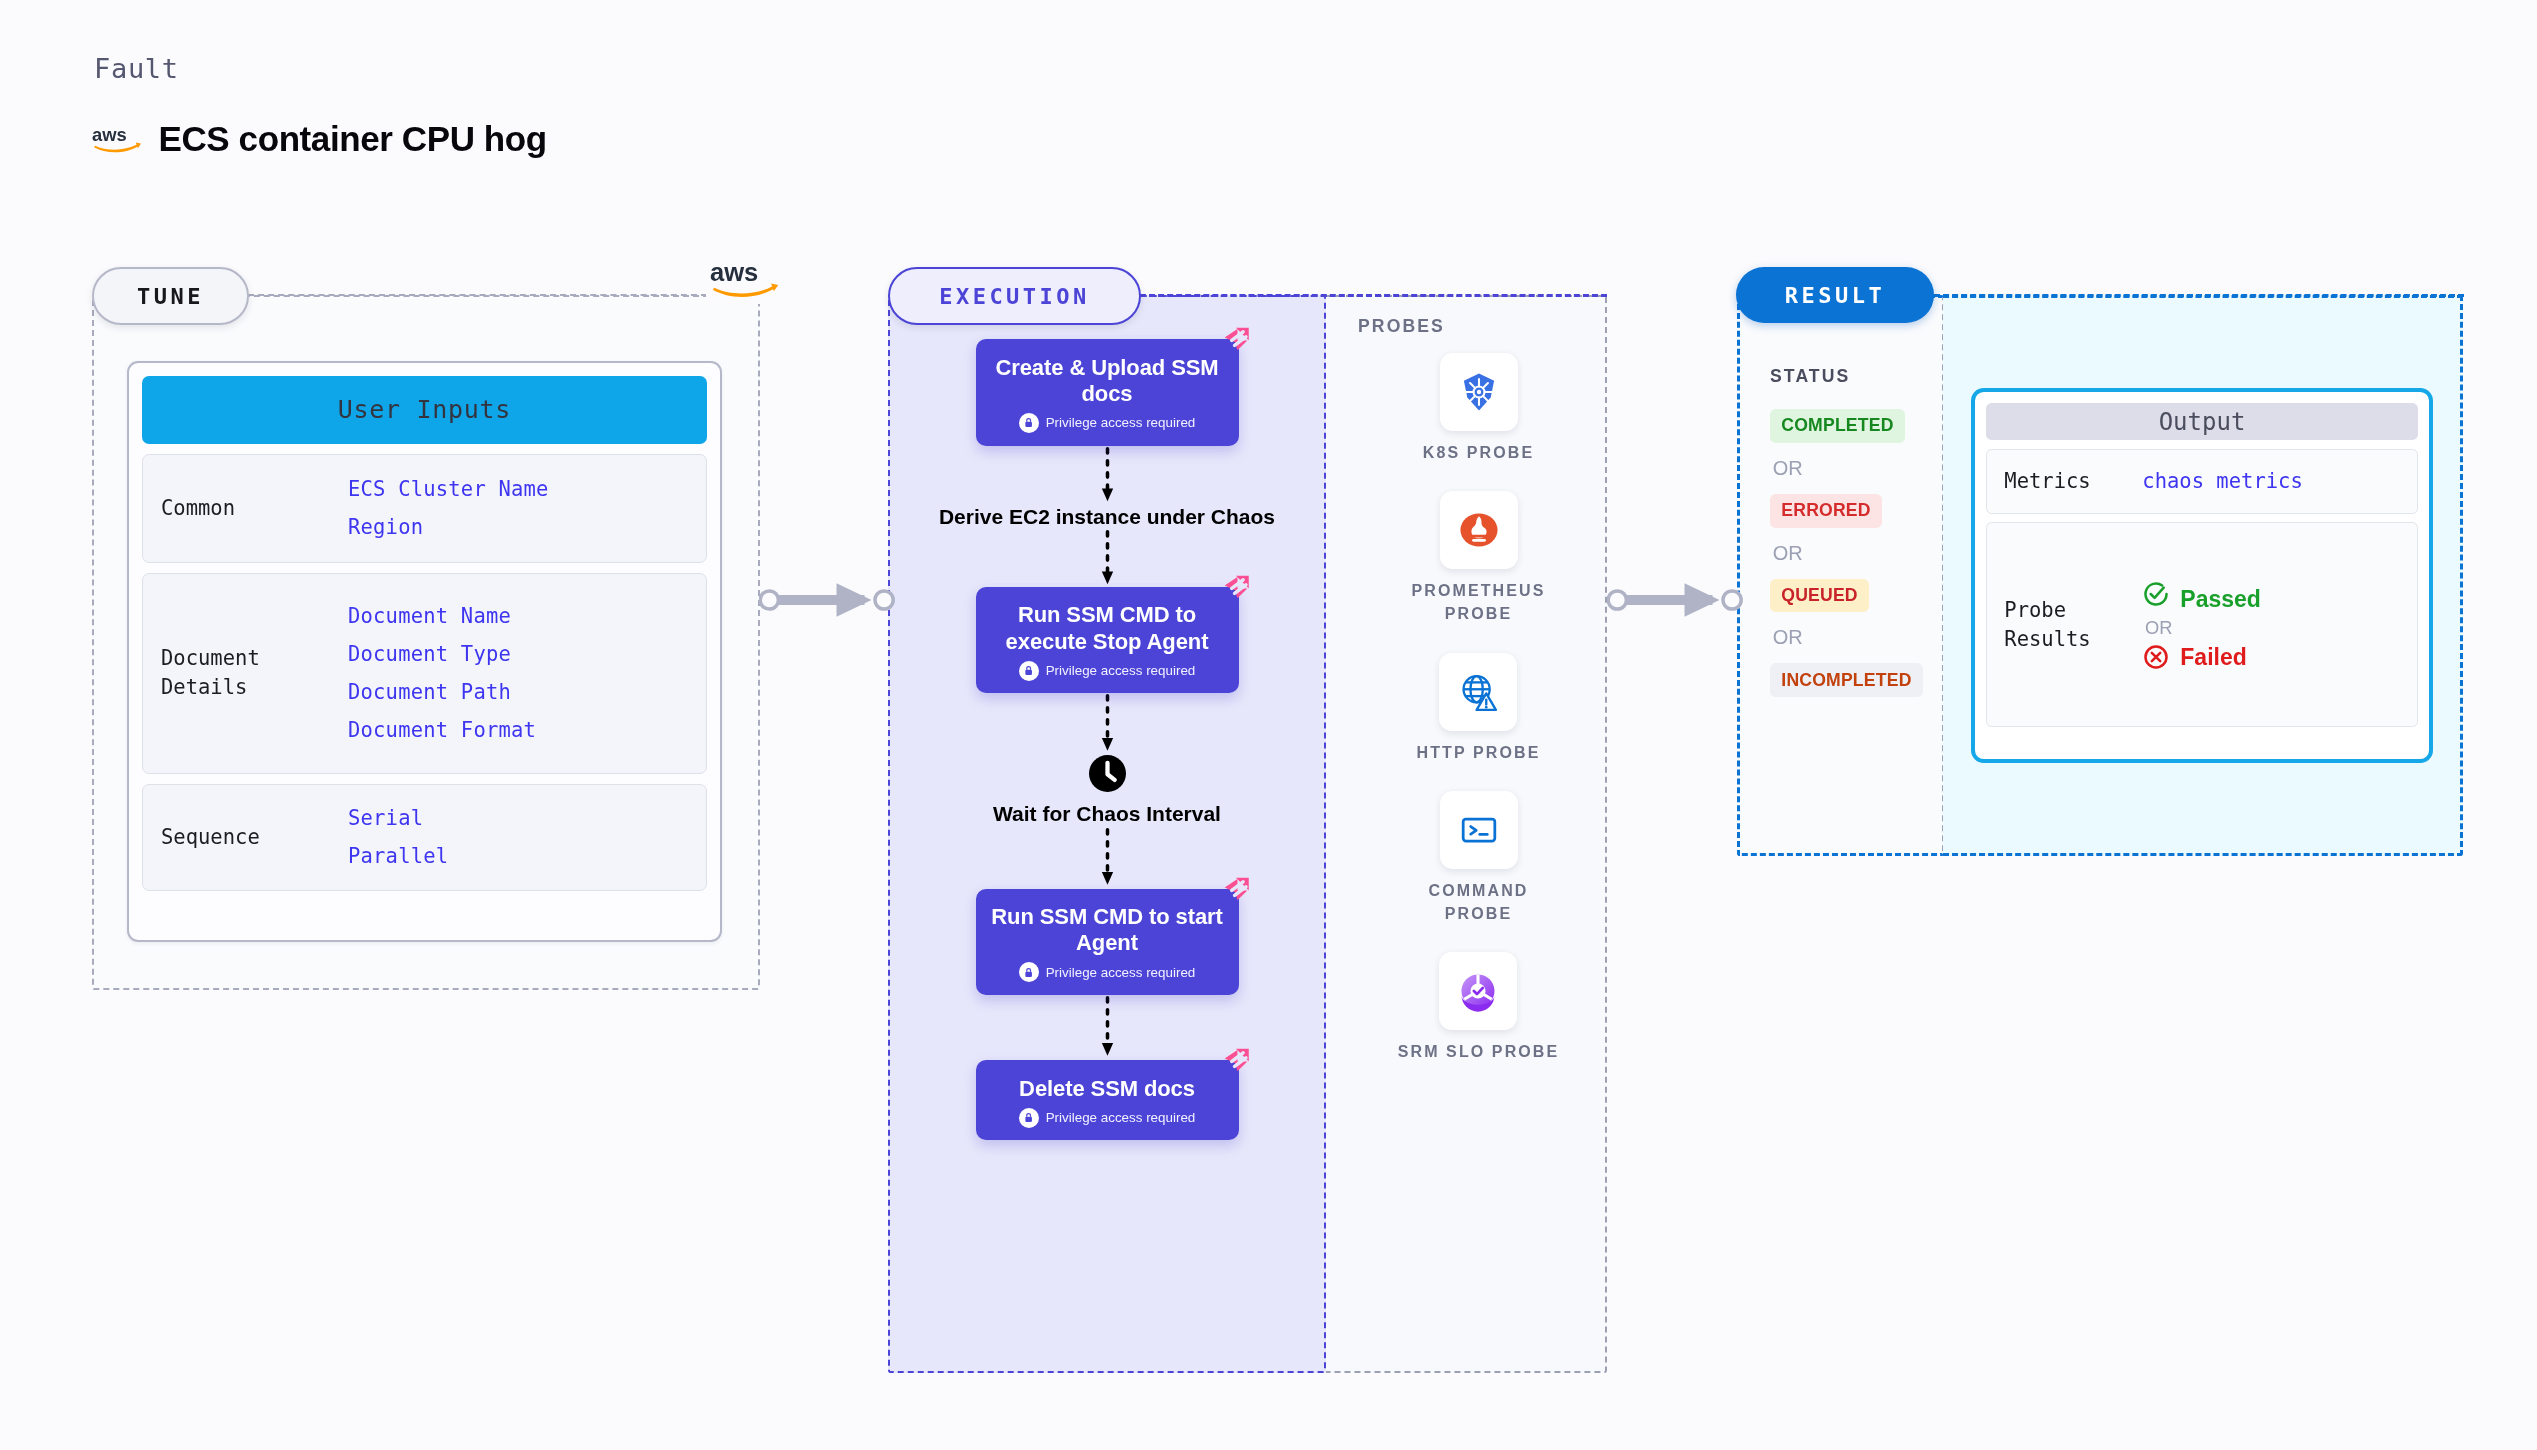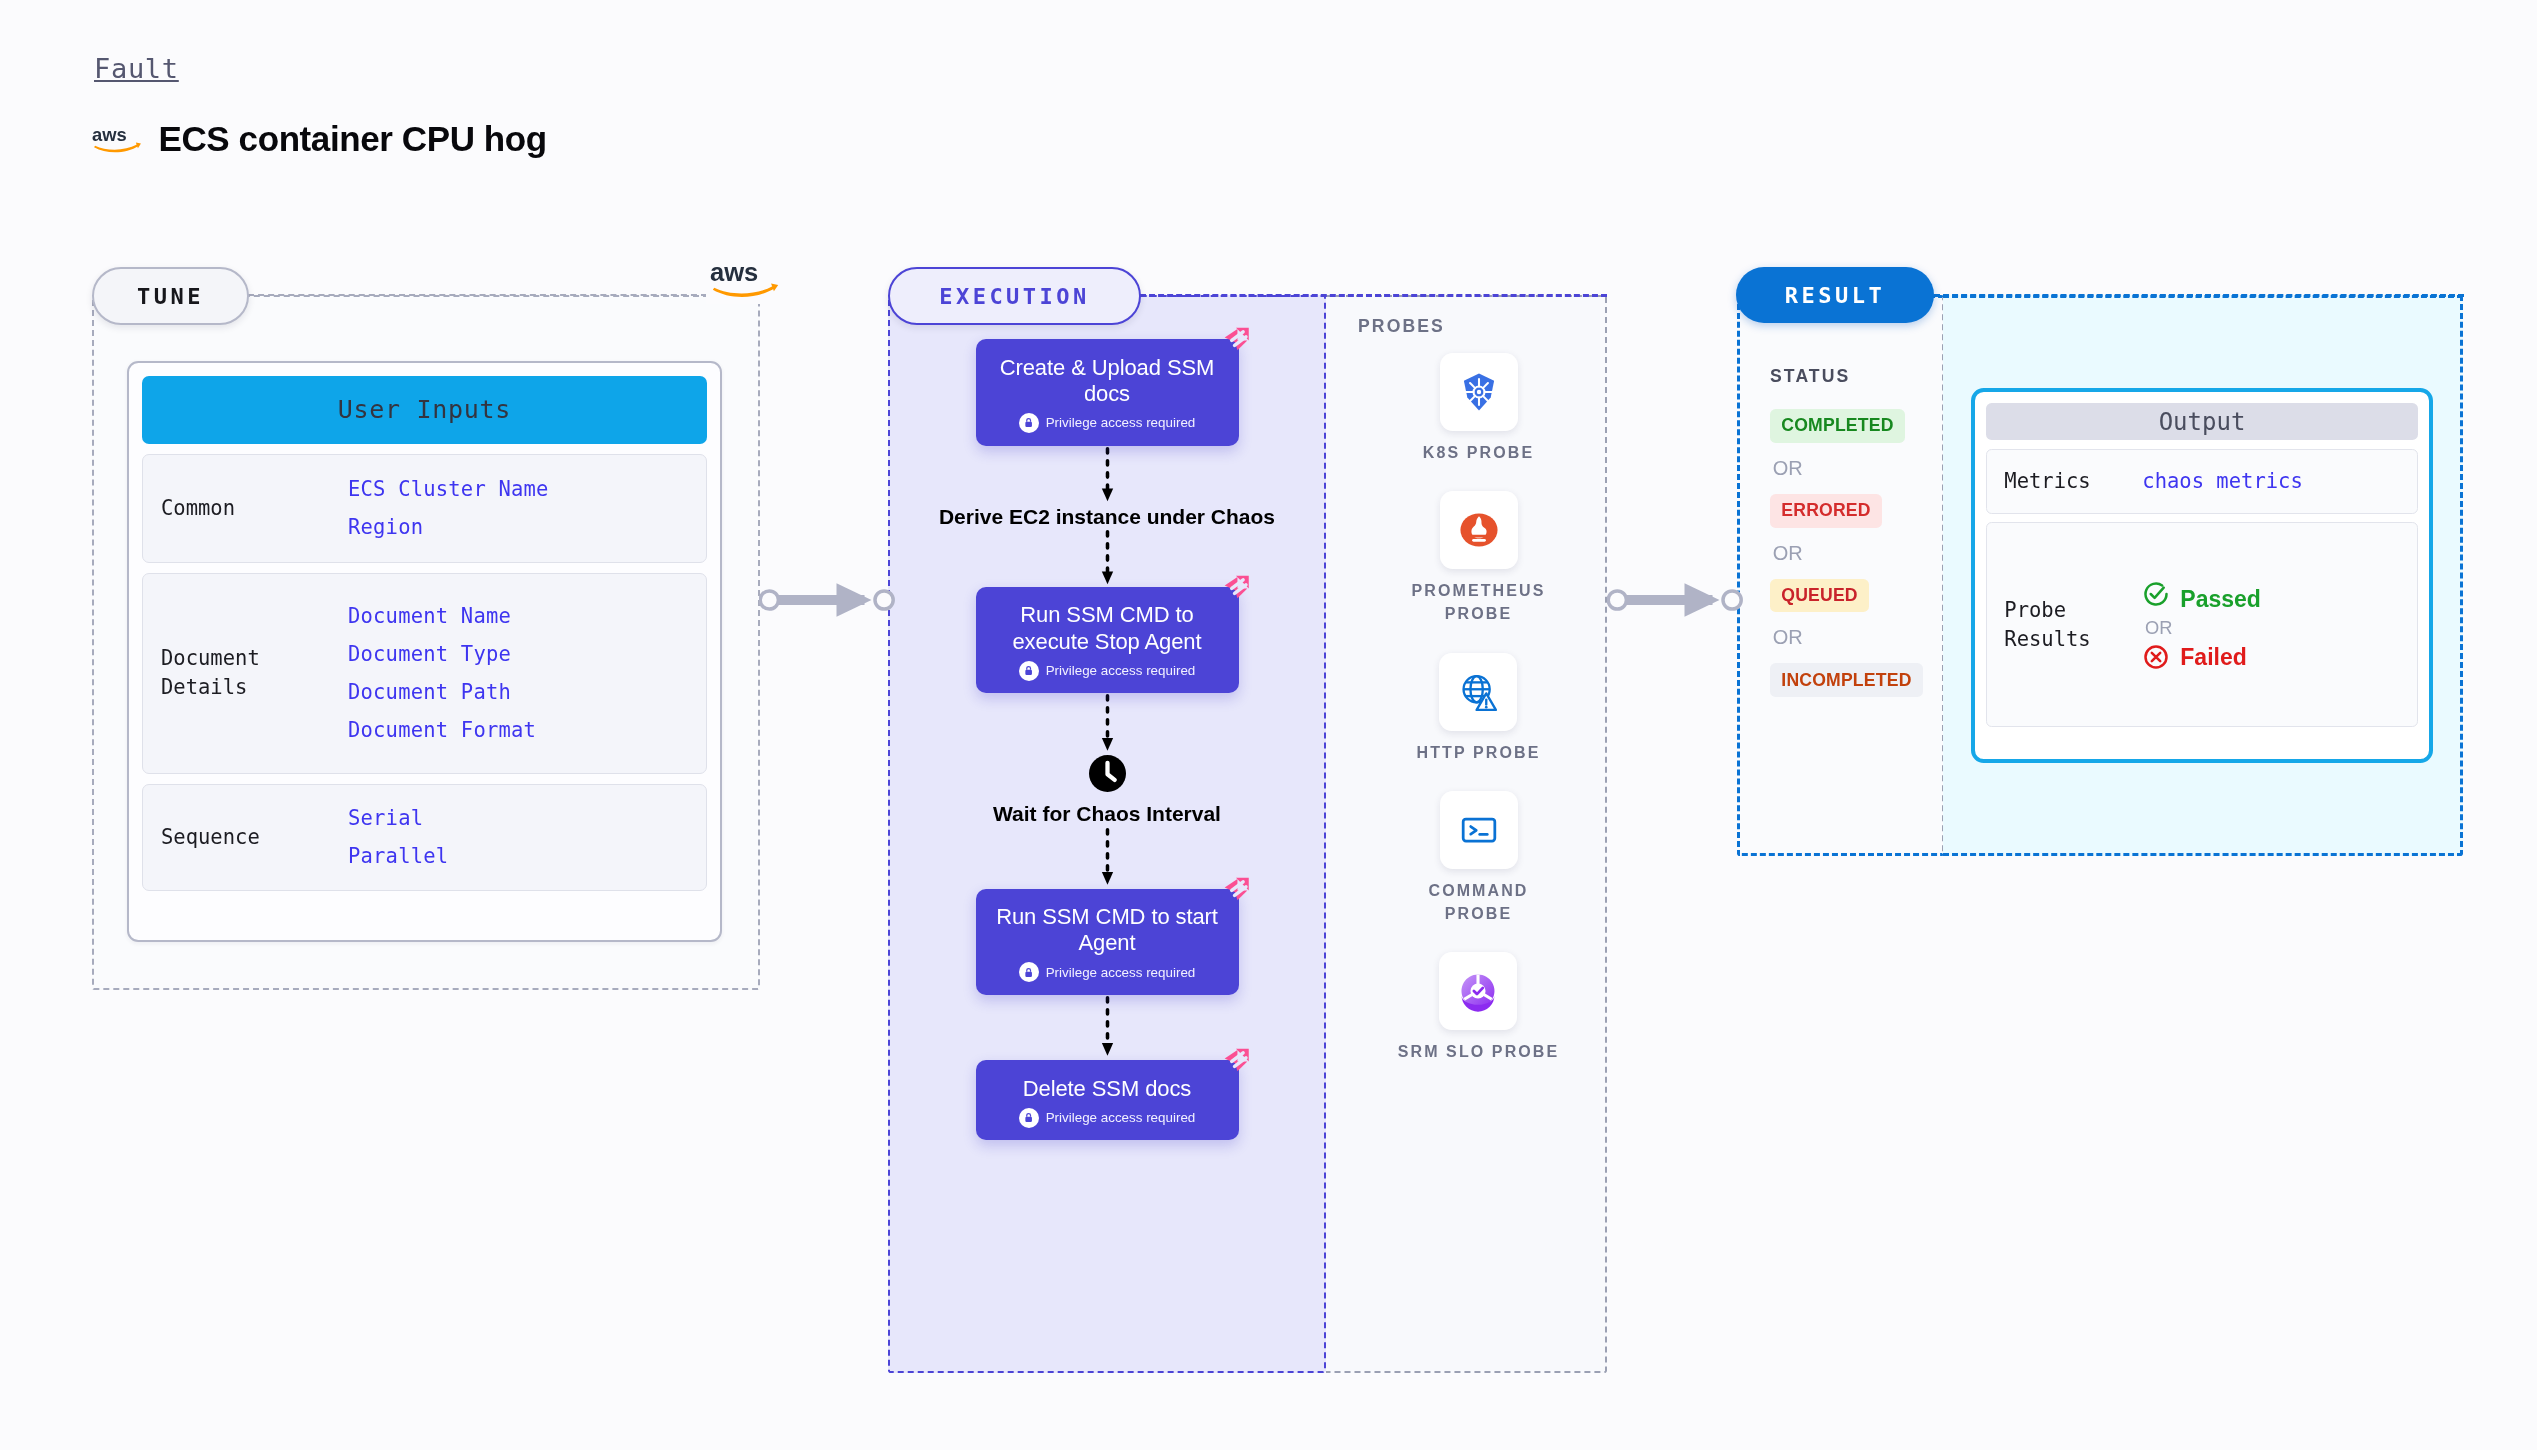--- a/index.html
+++ b/index.html
@@ -8,21 +8,21 @@
     background: #fbfbfd;
     font-family: "Liberation Sans", sans-serif;
     overflow: hidden;
   }
   .stage { position: relative; width: 2538px; height: 1451px; }
 
   
   .hdr-fault {
     position: absolute; left: 94px; top: 53px;
     font-family: "DejaVu Sans Mono", monospace;
-    font-size: 27px; letter-spacing: 0.7px; color: #555770; text-decoration: underline;
+    font-size: 27px; letter-spacing: 0.7px; color: #555770;
   }
   .hdr-title-row {
     position: absolute; left: 92px; top: 119px;
     display: flex; align-items: center; gap: 15.5px;
   }
   .aws-logo { display: block; }
   .hdr-title {
     font-size: 35px; font-weight: 700; color: #08080c;
     letter-spacing: -0.4px;
     font-family: "Liberation Sans", sans-serif;
@@ -136,21 +136,21 @@
     position: absolute; left: 888px; top: 339px; width: 438px;
     display: flex; flex-direction: column; align-items: center;
   }
   .node {
     position: relative; width: 263px; background: #4c44d6;
     border-radius: 10px; padding: 15.5px 12.7px 12.7px;
     display: flex; flex-direction: column; align-items: center; gap: 5.6px;
     box-shadow: 0 5.6px 12.7px rgba(60,50,200,.22);
   }
   .node-title {
-    color: #fff; font-weight: 400; font-size: 22px; text-align: center;
+    color: #fff; font-weight: 700; font-size: 22px; text-align: center;
     line-height: 1.2; letter-spacing: -0.1px;
   }
   .node-priv {
     display: flex; align-items: center; gap: 7px;
     color: #f2f1ff; font-size: 13.4px;
   }
   .lock-badge {
     width: 20px; height: 20px; border-radius: 50%; background: #ffffff;
     display: flex; align-items: center; justify-content: center; flex: none;
   }

